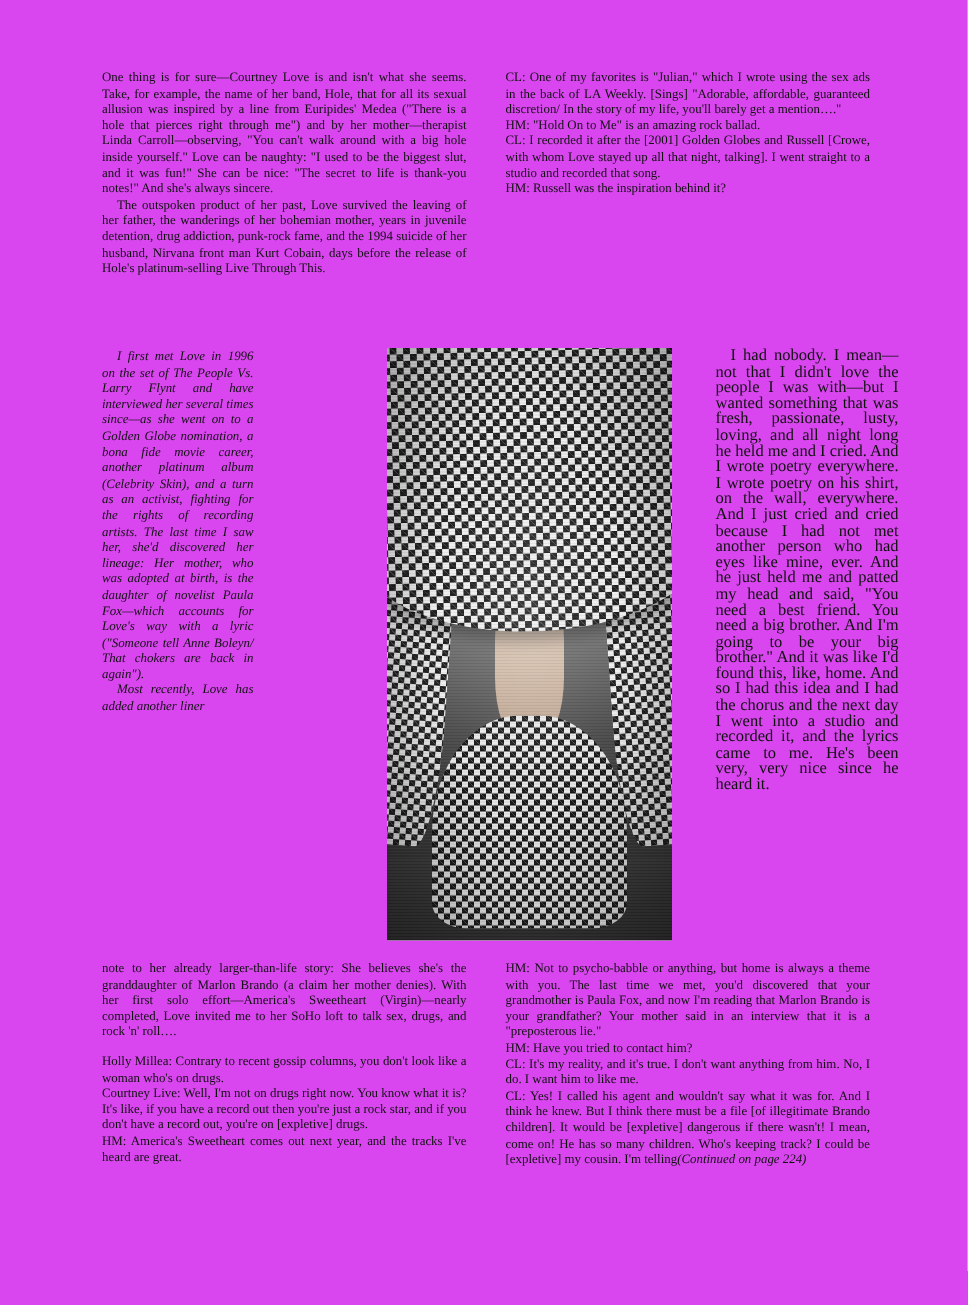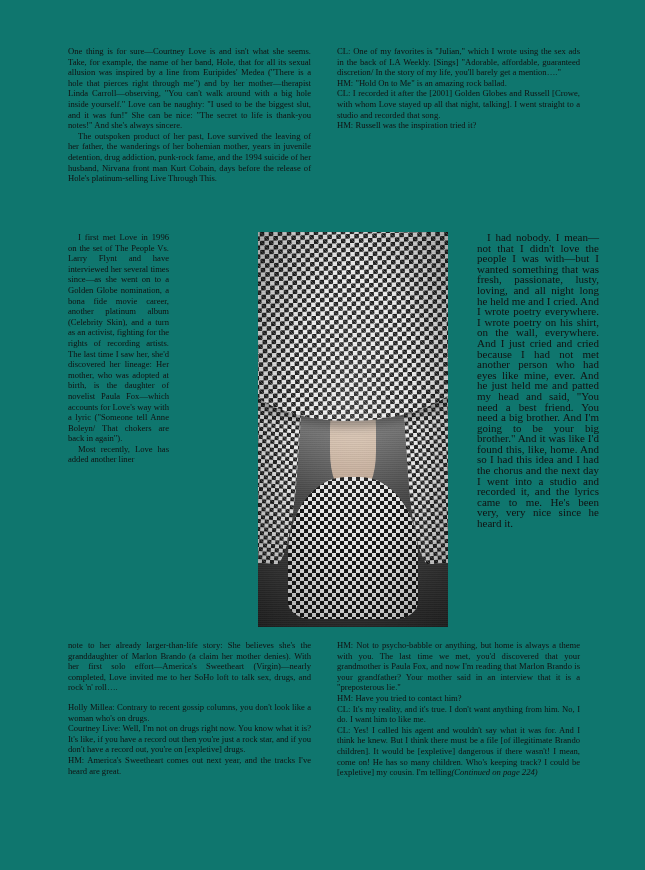--- a/index.html
+++ b/index.html
@@ -11,21 +11,21 @@
     width: 645px;
     height: 870px;
     overflow: hidden;
     font-family: "Liberation Serif", serif;
     color: #111;
   }
   .page {
     position: relative;
     width: 645px;
     height: 870px;
-    background: #0f766e;
+    background: #d946ef;
   }
   .content {
     position: absolute;
     left: 68px;
     top: 46px;
     width: 512px;
     height: 800px;
   }
   
   .cols {
@@ -229,42 +229,42 @@
 
       <div class="col col-left">
         <p>One thing is for sure—Courtney Love is and isn't what she seems. Take, for example, the name of her band, Hole, that for all its sexual allusion was inspired by a line from Euripides' Medea ("There is a hole that pierces right through me") and by her mother—therapist Linda Carroll—observing, "You can't walk around with a big hole inside yourself." Love can be naughty: "I used to be the biggest slut, and it was fun!" She can be nice: "The secret to life is thank-you notes!" And she's always sincere.</p>
         <p class="indent">The outspoken product of her past, Love survived the leaving of her father, the wanderings of her bohemian mother, years in juvenile detention, drug addiction, punk-rock fame, and the 1994 suicide of her husband, Nirvana front man Kurt Cobain, days before the release of Hole's platinum-selling Live Through This.</p>
       </div>
 
       <div class="col col-right">
         <p><span class="speaker">CL:</span><span> One of my favorites is "Julian," which I wrote using the sex ads in the back of LA Weekly. [Sings] "Adorable, affordable, guaranteed discretion/ In the story of my life, you'll barely get a mention…."</span></p>
         <p><span class="speaker">HM:</span><span> "Hold On to Me" is an amazing rock ballad.</span></p>
         <p><span class="speaker">CL:</span><span> I recorded it after the [2001] Golden Globes and Russell [Crowe, with whom Love stayed up all that night, talking]. I went straight to a studio and recorded that song.</span></p>
-        <p><span class="speaker">HM:</span><span> Russell was the inspiration tried it?</span></p>
+        <p><span class="speaker">HM:</span><span> Russell was the inspiration behind it?</span></p>
       </div>
     </div>
 
     <div class="photo-wrap">
       <div class="photo">
         <div class="ph-sky"></div>
         <div class="ph-ground"></div>
         <div class="ph-fabric-side ph-fabric-left"></div>
         <div class="ph-fabric-side ph-fabric-right"></div>
         <div class="ph-arm-l"></div>
         <div class="ph-arm-r"></div>
         <div class="ph-torso"></div>
         <div class="ph-head"></div>
         <div class="ph-skirt"></div>
         <div class="ph-fabric"></div>
         <div class="ph-shade"></div>
         <div class="ph-grain"></div>
       </div>
     </div>
 
-    <div class="mid-left" style="top:186px;">
+    <div class="mid-left" style="top:186px;font-style:italic;">
       <p class="indent">I first met Love in 1996 on the set of The People Vs. Larry Flynt and have interviewed her several times since—as she went on to a Golden Globe nomination, a bona fide movie career, another platinum album (Celebrity Skin), and a turn as an activist, fighting for the rights of recording artists. The last time I saw her, she'd discovered her lineage: Her mother, who was adopted at birth, is the daughter of novelist Paula Fox—which accounts for Love's way with a lyric ("Someone tell Anne Boleyn/ That chokers are back in again").</p>
       <p class="indent">Most recently, Love has added another liner</p>
     </div>
 
     <div class="mid-right" style="top:186px;">
       <p class="indent">I had nobody. I mean—not that I didn't love the people I was with—but I wanted something that was fresh, passionate, lusty, loving, and all night long he held me and I cried. And I wrote poetry everywhere. I wrote poetry on his shirt, on the wall, everywhere. And I just cried and cried because I had not met another person who had eyes like mine, ever. And he just held me and patted my head and said, "You need a best friend. You need a big brother. And I'm going to be your big brother." And it was like I'd found this, like, home. And so I had this idea and I had the chorus and the next day I went into a studio and recorded it, and the lyrics came to me. He's been very, very nice since he heard it.</p>
     </div>
 
     <div class="bottom-cols" style="top:594px;">
 

